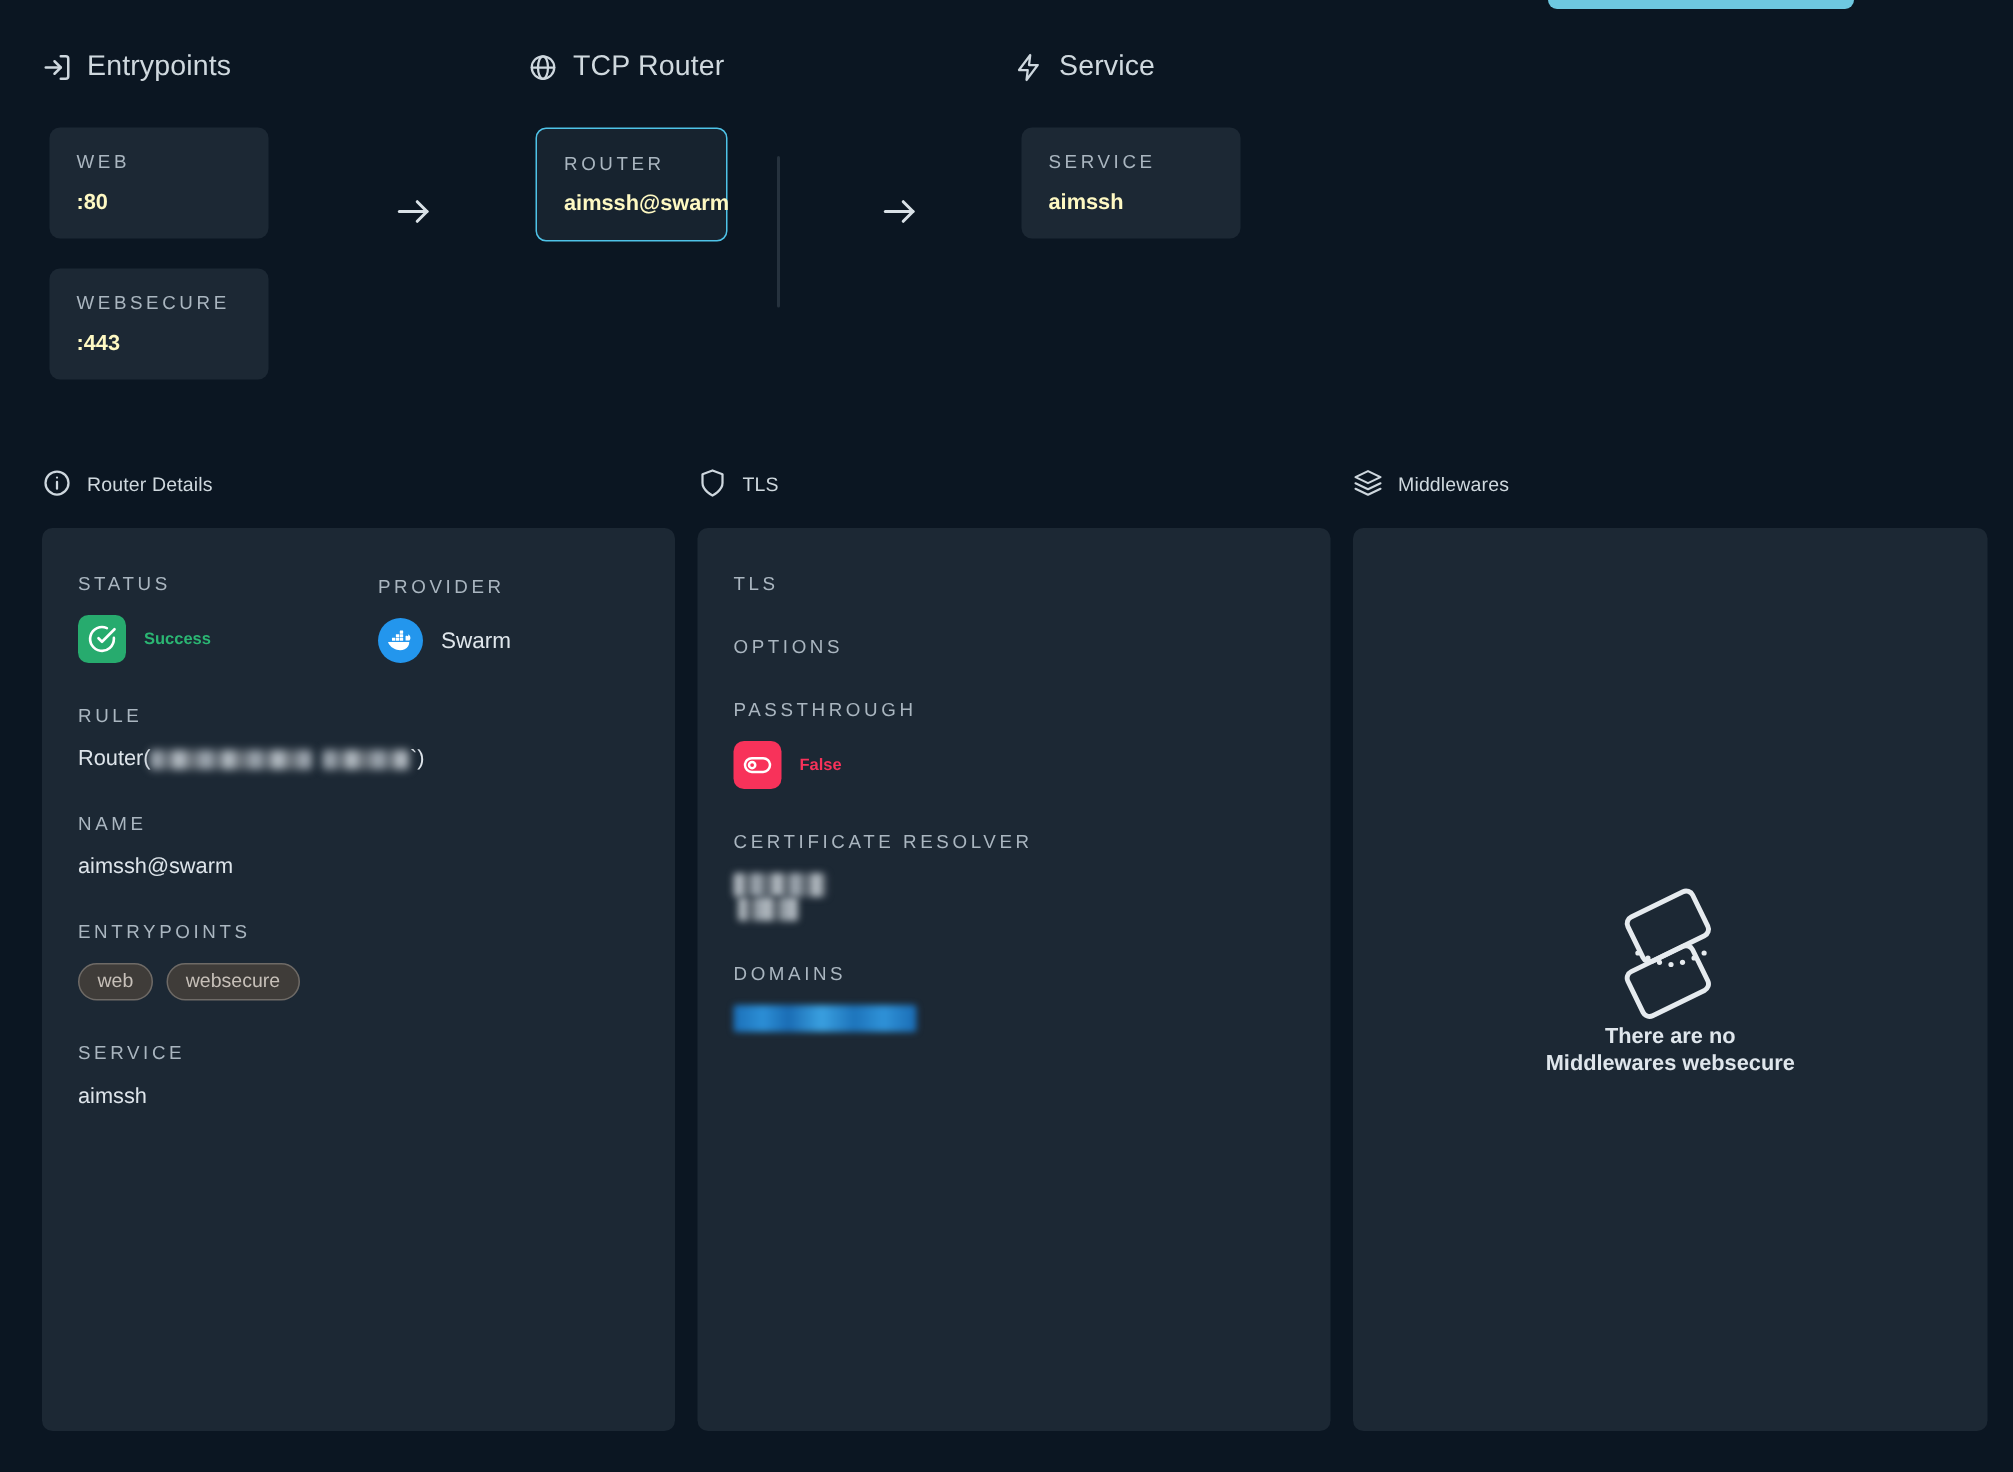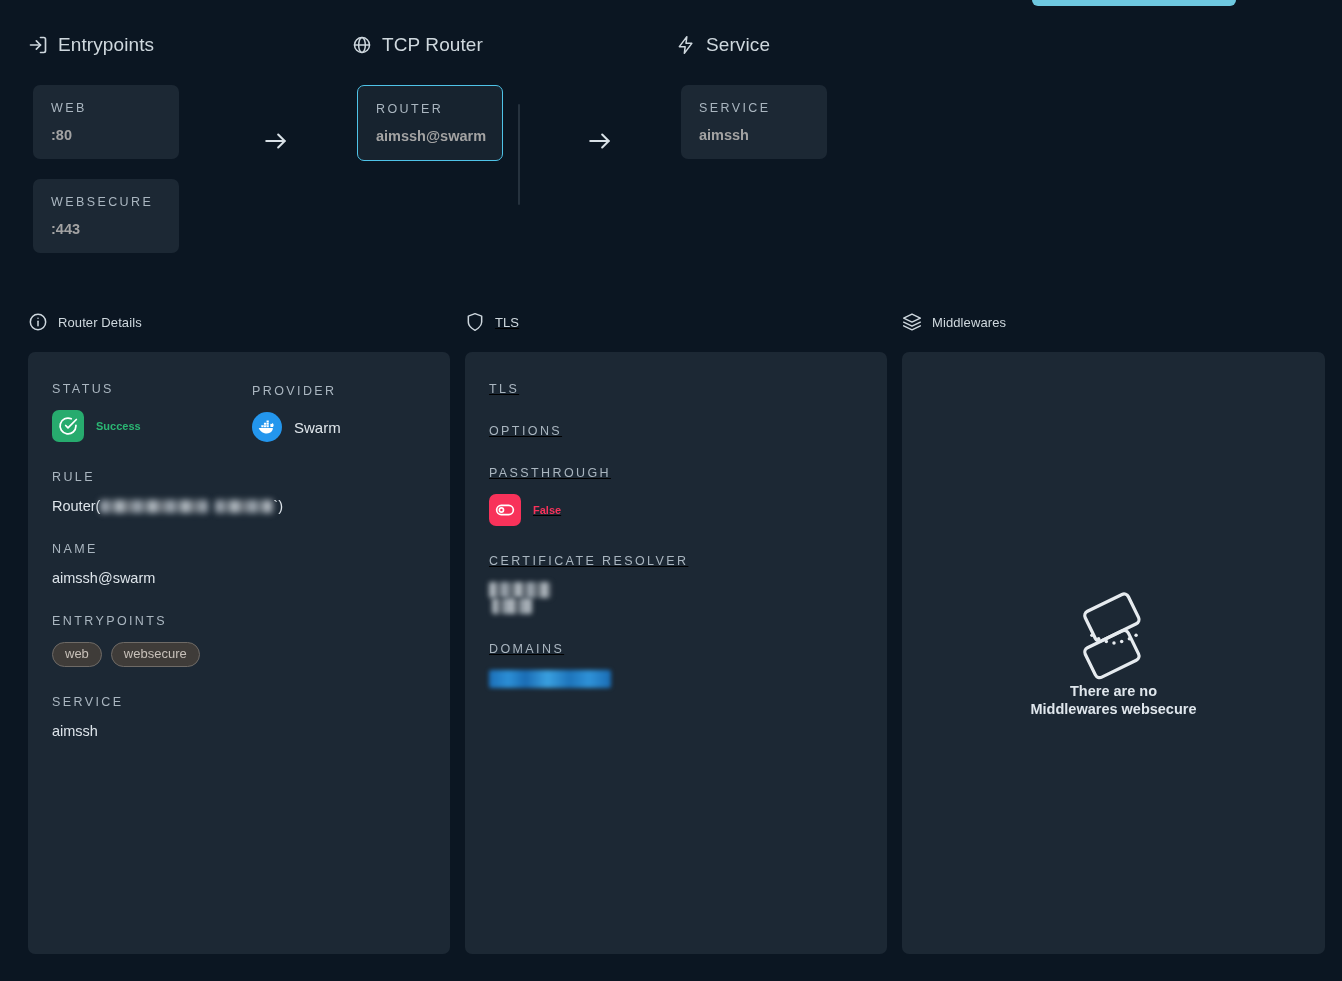--- a/index.html
+++ b/index.html
@@ -37,24 +37,24 @@
   .chip {
     background: #1c2834; border-radius: 7px;
     padding: 16px 18px 16px 18px;
     width: 146px;
   }
   .chip .lbl {
     color: #aab6c0; font-size: 12.5px; font-weight: 500;
     letter-spacing: 2.4px; text-transform: uppercase;
     margin-bottom: 12px; white-space: nowrap;
   }
-  .chip .val { color: #a3a3a3; font-size: 14.5px; font-weight: 700; }
+  .chip .val { color: #fef9c3; font-size: 14.5px; font-weight: 700; }
   .chip.router {
     background: #17232f; border: 1.5px solid #4fc3e8;
-    width: 146px; padding: 16px 18px;
+    width: 128px; padding: 16px 18px;
   }
 
   .ep-web      { position: absolute; left: 33px;  top: 59px; }
   .ep-websec   { position: absolute; left: 33px;  top: 153px; width: 146px; }
   .chip-router { position: absolute; left: 357px; top: 59px; }
   .chip-service{ position: absolute; left: 681px; top: 59px; }
 
   .arrow {
     position: absolute; color: #d9e1e7;
     width: 26px; height: 26px;
@@ -66,21 +66,21 @@
   .vdivider {
     position: absolute; left: 518px; top: 78px;
     width: 2px; height: 101px; background: #26323e; border-radius: 2px;
   }
 
   
   .details { position: absolute; top: 312px; left: 0; width: 1342px; }
 
   .panel { position: absolute; top: 0; }
   .panel-1 { left: 28px;  width: 422px; }
-  .panel-2 { left: 465px; width: 422px; text-decoration: underline; }
+  .panel-2 { left: 465px; width: 422px; }
   .panel-3 { left: 902px; width: 423px; }
 
   .panel > .col-head { margin-bottom: 20px; font-size: 13px; }
 
   .card {
     background: #1c2834; border-radius: 7px;
     height: 602px; padding: 30px 24px 20px 24px;
     position: relative; overflow: hidden;
   }
 

